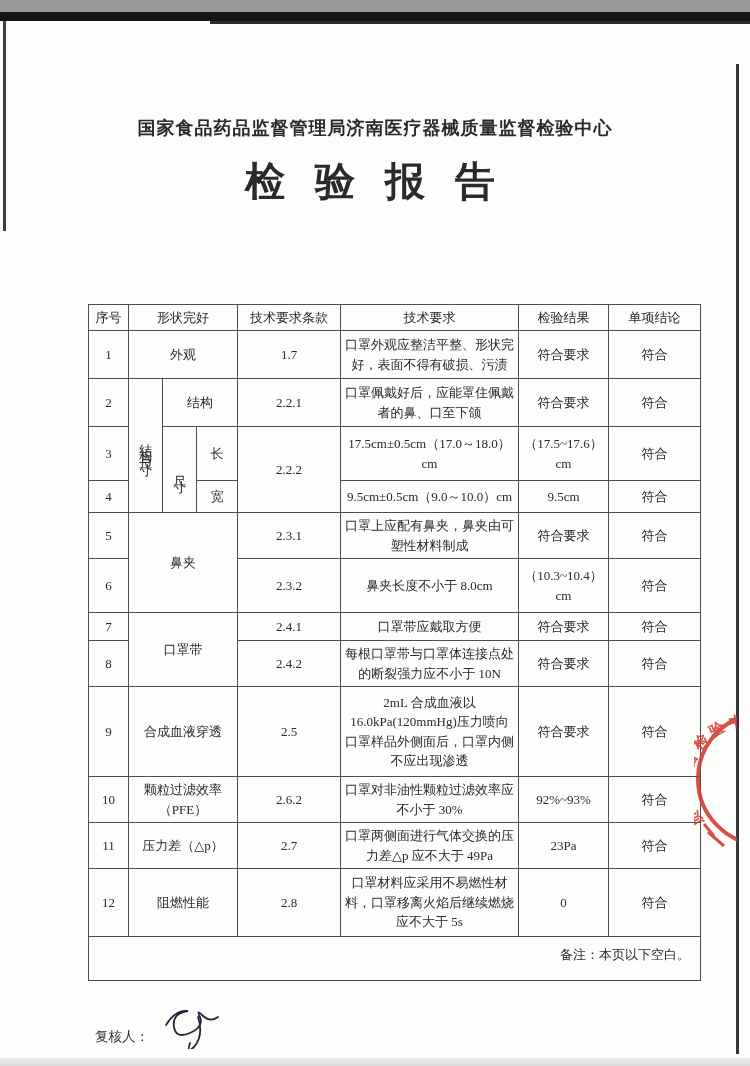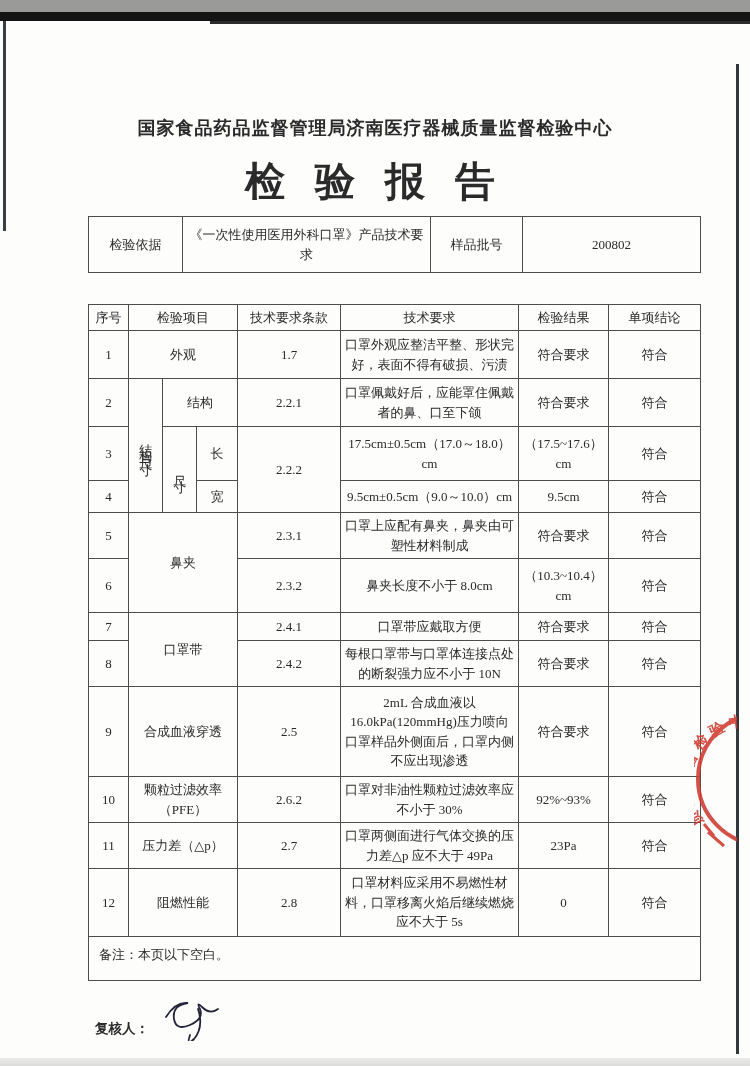--- a/index.html
+++ b/index.html
@@ -27,24 +27,24 @@
   .page-info{float:right;letter-spacing:2px;}
   
   table{border-collapse:collapse;table-layout:fixed;width:612px;}
   .tbl{position:absolute;left:88px;}
   .info-tbl{top:204px;}
   .main-tbl{top:292px;}
   td{border:1px solid #4d4d4d;text-align:center;vertical-align:middle;
      font-size:13px;line-height:1.5;padding:2px 4px;overflow:hidden;}
   td.hdr{font-size:13px;}
   td.vert{writing-mode:vertical-lr;text-orientation:upright;letter-spacing:5px;padding:4px 0;}
-  td.remark{text-align:left;vertical-align:top;padding:8px 10px;font-size:13px;}
+  td.remark{text-align:right;vertical-align:top;padding:8px 10px;font-size:13px;}
   
   .sig-row{position:absolute;left:95px;top:975px;width:560px;height:60px;font-size:13.5px;}
-  .sig-block{position:absolute;top:0;white-space:nowrap;font-weight:bold;}
+  .sig-block{position:absolute;top:8px;white-space:nowrap;}
   .sig-block.reviewer{left:0;}
   .sig-block.tester{left:225px;}
   .sig-svg{position:relative;top:8px;left:8px;}
   
   .stamp{position:absolute;left:694px;top:692px;width:43px;height:150px;overflow:hidden;opacity:.88;}
 </style>
 </head>
 <body>
 
 <div class="photo">
@@ -60,44 +60,38 @@
 
 
   <table class="tbl info-tbl">
     <colgroup>
         <col style="width:94px">
         <col style="width:248px">
         <col style="width:92px">
         <col style="width:178px">
       </colgroup>
     <tbody>
-        <tr style="height:56px">
-      <td>检验依据</td>
-      <td>《一次性使用医用外科口罩》产品技术要求</td>
-      <td>样品批号</td>
-      <td>200802</td>
-    </tr>
   </tbody>
     </table>
 
   <table class="tbl main-tbl">
     <colgroup>
       <col style="width:40px">
         <col style="width:34px">
         <col style="width:34px">
         <col style="width:41px">
       <col style="width:103px">
         <col style="width:178px">
         <col style="width:90px">
         <col style="width:92px">
     </colgroup>
     <tbody>
         <tr style="height:26px">
       <td class="hdr">序号</td>
-      <td class="hdr" colspan="3">检验项目</td>
+      <td class="hdr" colspan="3">形状完好</td>
       <td class="hdr">技术要求条款</td>
       <td class="hdr">技术要求</td>
       <td class="hdr">检验结果</td>
       <td class="hdr">单项结论</td>
     </tr>
     <tr style="height:48px">
       <td>1</td>
       <td colspan="3">外观</td>
       <td>1.7</td>
       <td>口罩外观应整洁平整、形状完好，表面不得有破损、污渍</td>

